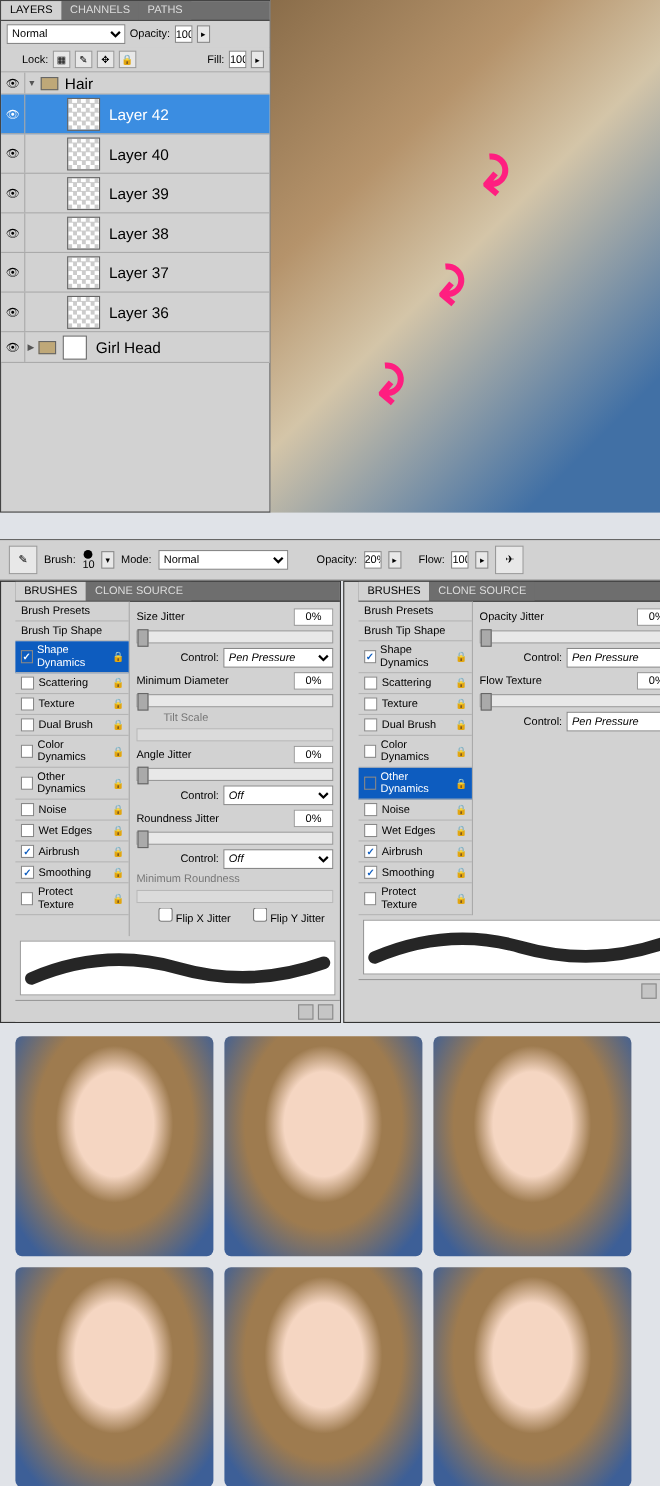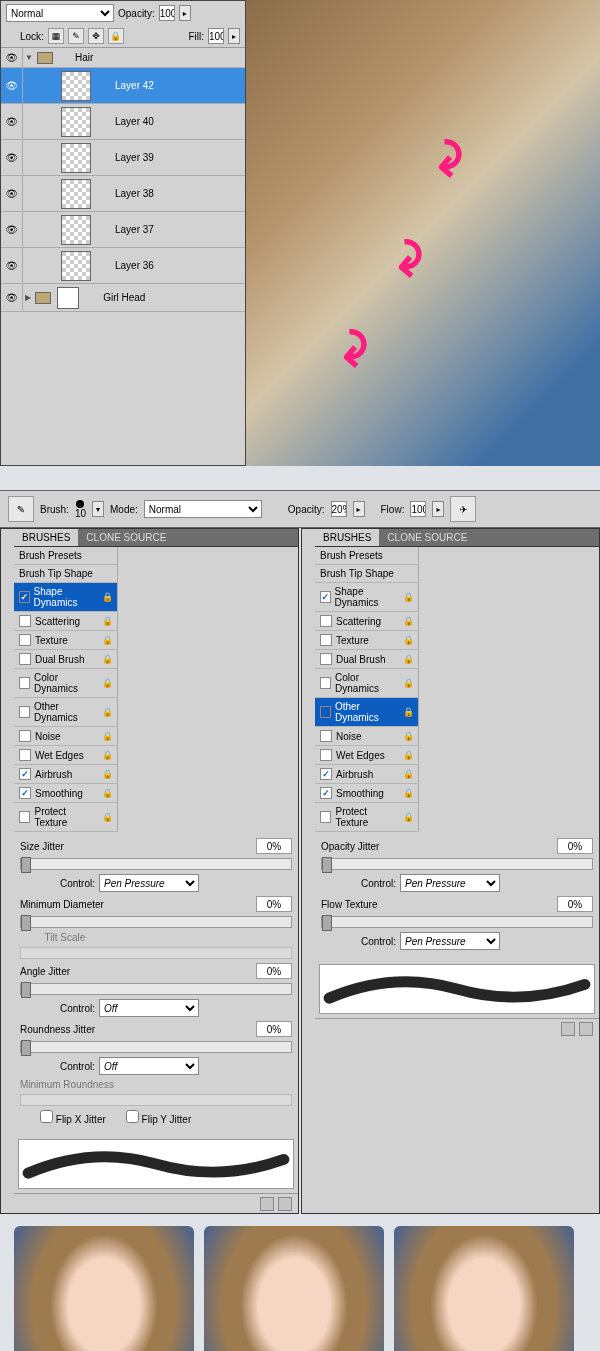--- a/index.html
+++ b/index.html
@@ -21,41 +21,41 @@
 .layer-list { background: #d2d2d2; }
 .layer-row { display: flex; align-items: center; height: 36px; border-bottom: 1px solid #aaa; }
 .layer-row.group-row { height: 20px; background: #d2d2d2; }
 .layer-row.bottom-layer { height: 28px; }
 .layer-row.selected { background: #3b8de1; color: #fff; }
 .vis-col { width: 22px; height: 100%; border-right: 1px solid #aaa; display: flex; align-items: center; justify-content: center; font-size: 12px; }
 .layer-indent2 { width: 34px; }
 .layer-thumb { width: 30px; height: 30px; border: 1px solid #666; background: repeating-conic-gradient(#fff 0 25%, #ccc 0 50%) 0 0/8px 8px; margin: 0 4px; }
 .layer-thumb.white { background: #fff; }
 .layer-thumb.small { width: 22px; height: 22px; }
-.layer-name { font-size: 10px; margin-left: 20px; text-align: center; }
+.layer-name { font-size: 14px; margin-left: 4px; text-align: center; }
 .folder-icon { width: 16px; height: 12px; background: #bfa878; border: 1px solid #666; margin: 0 2px; }
 .chevron { font-size: 8px; margin: 0 2px; color: #555; }
 
 
 .top-section { display: flex; }
 .closeup { flex: 1; background: linear-gradient(135deg, #8a6d4a 0%, #b5936b 30%, #d4c5a8 50%, #4170a5 85%); height: 466px; position: relative; }
 .closeup-arrow { position: absolute; font-size: 48px; color: #ff1e80; font-weight: bold; transform: rotate(85deg); }
 
 
 .brush-toolbar { display: flex; align-items: center; background: #d2d2d2; border-top: 1px solid #666; border-bottom: 1px solid #666; padding: 5px 8px; gap: 6px; margin-top: 24px; }
 .brush-toolbar .icon-box { width: 26px; height: 26px; border: 1px solid #999; background: #e8e8e8; display: flex; align-items: center; justify-content: center; }
 .brush-preview { display: flex; flex-direction: column; align-items: center; font-size: 9px; }
 .brush-dot { width: 8px; height: 8px; border-radius: 50%; background: #000; }
 .mode-select { width: 118px; height: 18px; border: 1px solid #888; background: #fff; }
 
 
 .brushes-section { display: flex; gap: 2px; }
 .brushes-panel { flex: 1; background: #d2d2d2; border: 1px solid #333; padding-left: 13px; }
 .brushes-panel .panel-tabs { background: #6e6e6e; }
-.brushes-content { display: flex; flex-direction: column; }
+.brushes-content { display: flex; }
 .preset-col { width: 104px; background: #d2d2d2; border-right: 1px solid #aaa; }
 .preset-col .preset-item { padding: 3px 5px; border-bottom: 1px solid #b5b5b5; display: flex; align-items: center; gap: 4px; font-size: 10px; }
 .preset-col .preset-item.active { background: #0d5cbf; color: #fff; }
 .preset-col .preset-item .chk { width: 12px; height: 12px; border: 1px solid #888; background: #fff; display: flex; align-items: center; justify-content: center; font-size: 9px; }
 .preset-col .preset-item.active .chk { background: #0d5cbf; color: #fff; }
 .preset-col .preset-item .chk.checked::after { content: "✓"; color: #0d5cbf; font-weight: bold; }
 .preset-col .preset-item.active .chk.checked::after { color: #fff; }
 .preset-col .preset-item .lock-sm { width: 10px; font-size: 9px; color: #888; margin-left: auto; }
 .settings-col { flex: 1; padding: 6px; }
 .setting-row { display: flex; align-items: center; margin-bottom: 4px; gap: 4px; }
@@ -75,20 +75,25 @@
 
 .portraits { display: flex; flex-wrap: wrap; gap: 10px; padding: 12px 14px; background: #e0e3e8; }
 .portrait { width: 180px; height: 200px; background: radial-gradient(ellipse at 50% 40%, #f5d6c2 14%, #f5d6c2 28%, #9e7b4f 42%, #9e7b4f 56%, #3d5f97 88%); border-radius: 6px; }
 
 </style>
 </head>
 <body>
 
 <div class="top-section">
   <div class="layers-panel">
+    <div class="panel-tabs">
+      <div class="panel-tab active">LAYERS</div>
+      <div class="panel-tab">CHANNELS</div>
+      <div class="panel-tab">PATHS</div>
+    </div>
     <div class="layers-controls">
       <select class="blend-select">
         <option>Normal</option>
       </select>
       <span class="opacity-label">Opacity:</span>
       <input class="percent-input" value="100%" style="">
       <span class="arrow-btn">▸</span>
     </div>
     <div class="lock-row">
       <span class="lock-label">Lock:</span>

